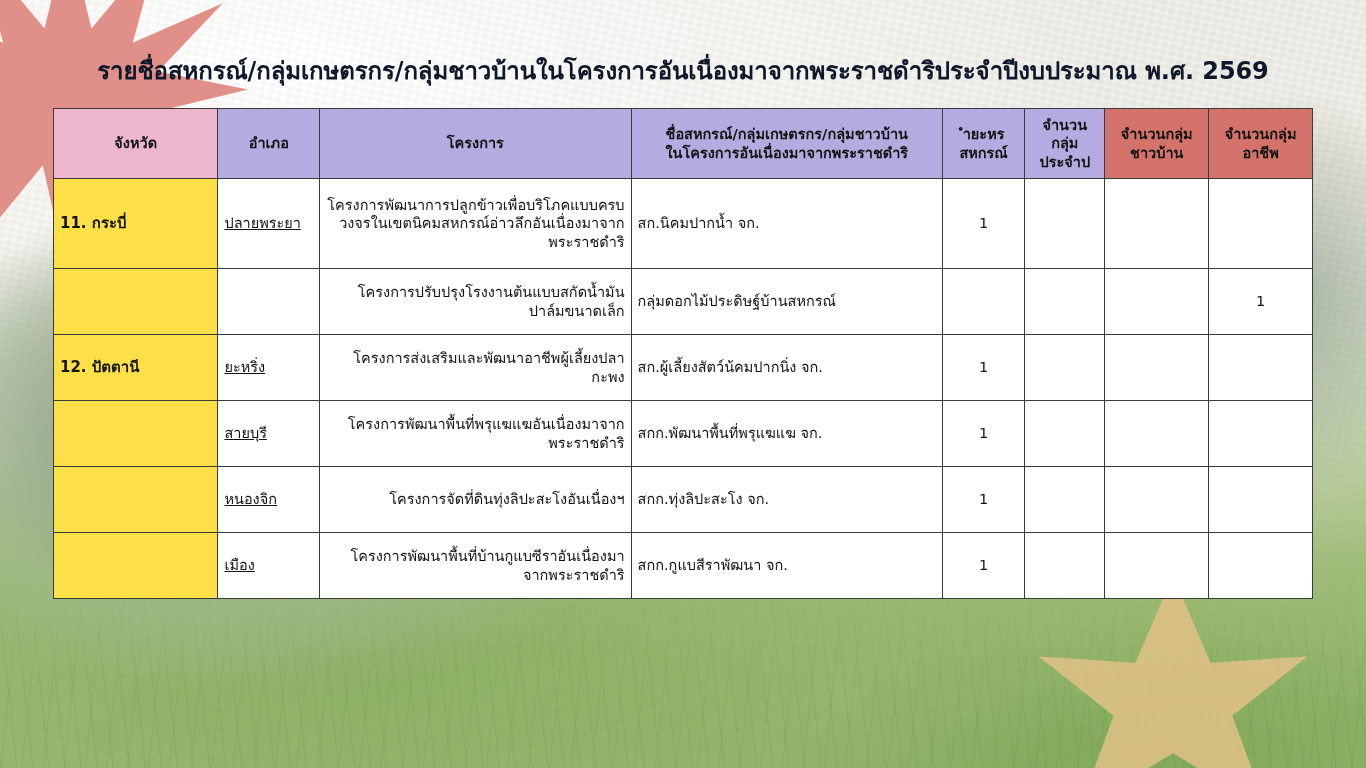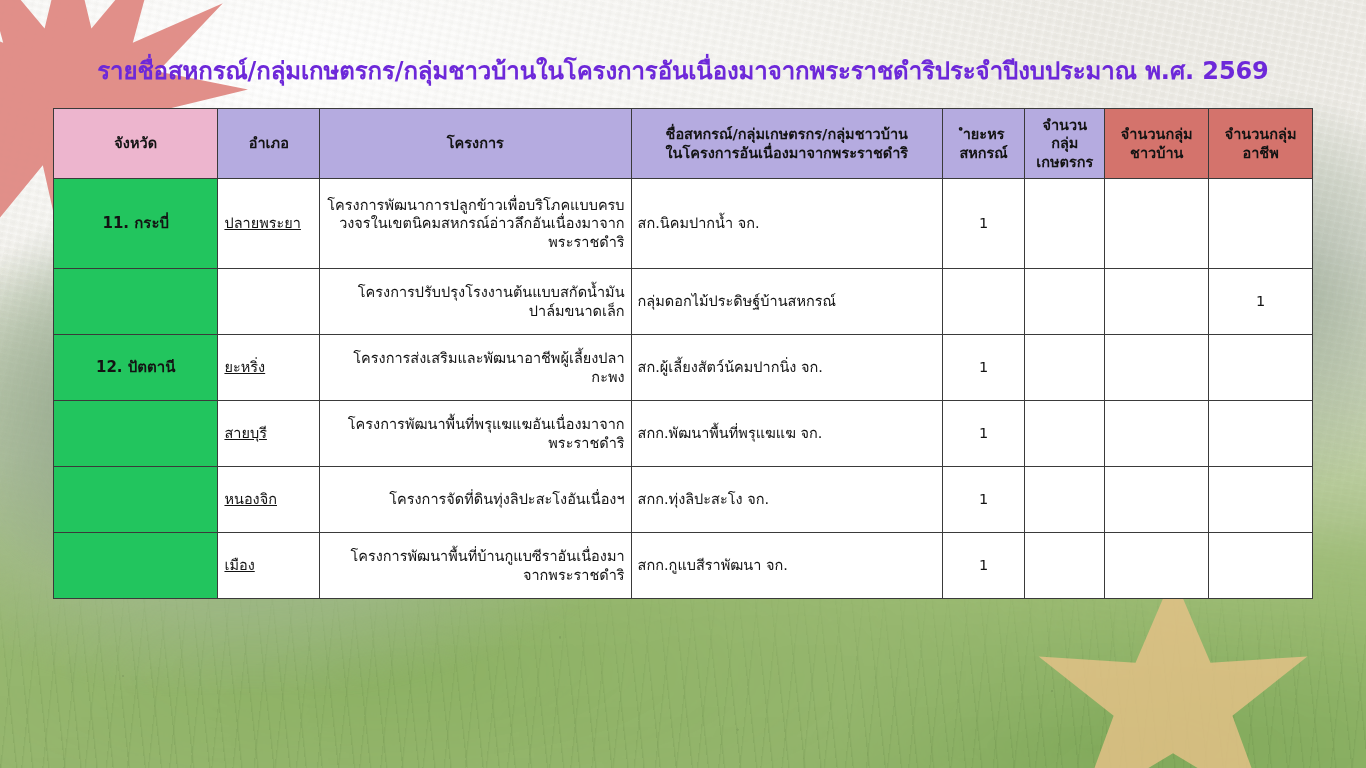--- a/index.html
+++ b/index.html
@@ -107,21 +107,21 @@
   }
   .star-burst svg, .star-gold svg { width: 100%; height: 100%; display: block; }
 
   
   .title {
     position: absolute;
     left: 0; right: 0; top: 40px;
     text-align: center;
     font-size: 24px;
     font-weight: 700;
-    color: #6d28d9;
+    color: #0f172a;
     letter-spacing: -0.1px;
     z-index: 6;
     padding: 0 48px;
     line-height: 1.25;
   }
 
   
   .table-wrap {
     position: absolute;
     left: 53px;
@@ -149,25 +149,25 @@
     font-weight: 700;
     font-size: 14.5px;
     height: 70px;
     padding: 3px 4px;
   }
   th.h-pink   { background: #edb5ce; }
   th.h-purple { background: #b5abe0; }
   th.h-red    { background: #d4736c; }
 
   td.c-prov {
-    background: #22c55e;
+    background: #fde047;
     font-weight: 700;
     font-size: 15px;
     padding-left: 12px;
-    text-align: center;
+    text-align: left;
   }
   td.c-amphoe  { text-align: left; padding-left: 8px; text-decoration: underline; }
   td.c-project { text-align: right; padding-left: 8px; }
   td.c-name    { text-align: left; padding-left: 6px; }
   td.c-num     { text-align: center; }
 
   
   col.w-prov    { width: 160px; }
   col.w-amphoe  { width: 99px;  }
   col.w-project { width: 303px; }
@@ -228,21 +228,21 @@
           <th class="h-purple">
             <span>ชื่อสหกรณ์/กลุ่มเกษตรกร/กลุ่มชาวบ้าน</span><br>
             <span>ในโครงการอันเนื่องมาจากพระราชดำริ</span>
           </th>
           <th class="h-purple">
             <span>ำยะหร</span><br>
             <span>สหกรณ์</span>
           </th>
           <th class="h-purple">
             <span>จำนวนกลุ่ม</span><br>
-            <span>เกษตรกร</span>
+            <span>ประจำป</span>
           </th>
           <th class="h-red">
             <span>จำนวนกลุ่ม</span><br>
             <span>ชาวบ้าน</span>
           </th>
           <th class="h-red">
             <span>จำนวนกลุ่ม</span><br>
             <span>อาชีพ</span>
           </th>
         </tr>

